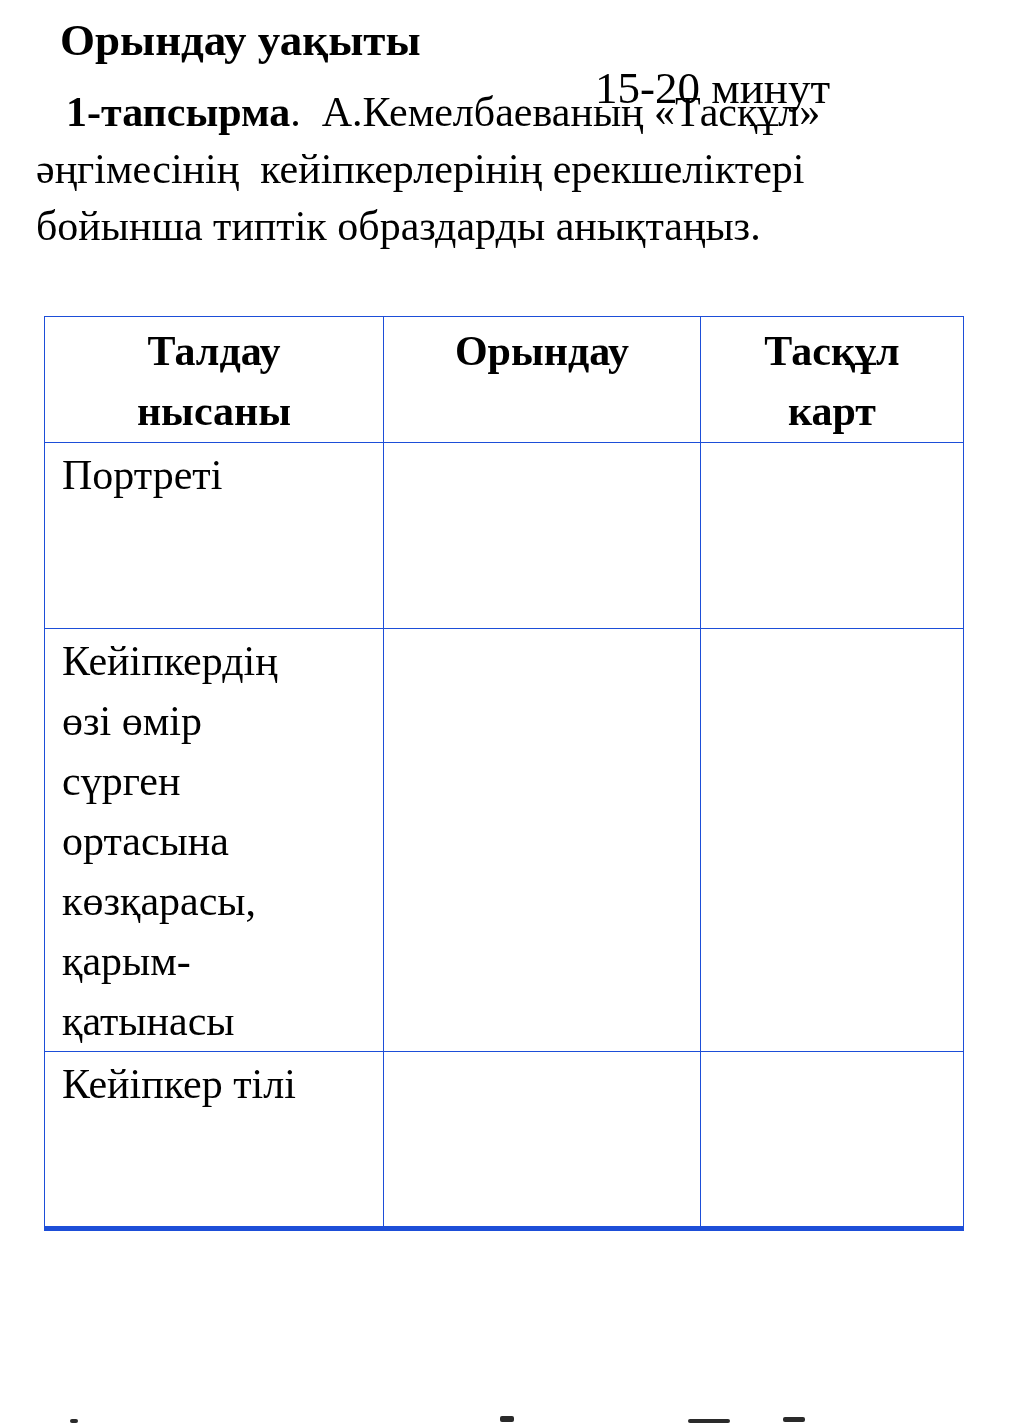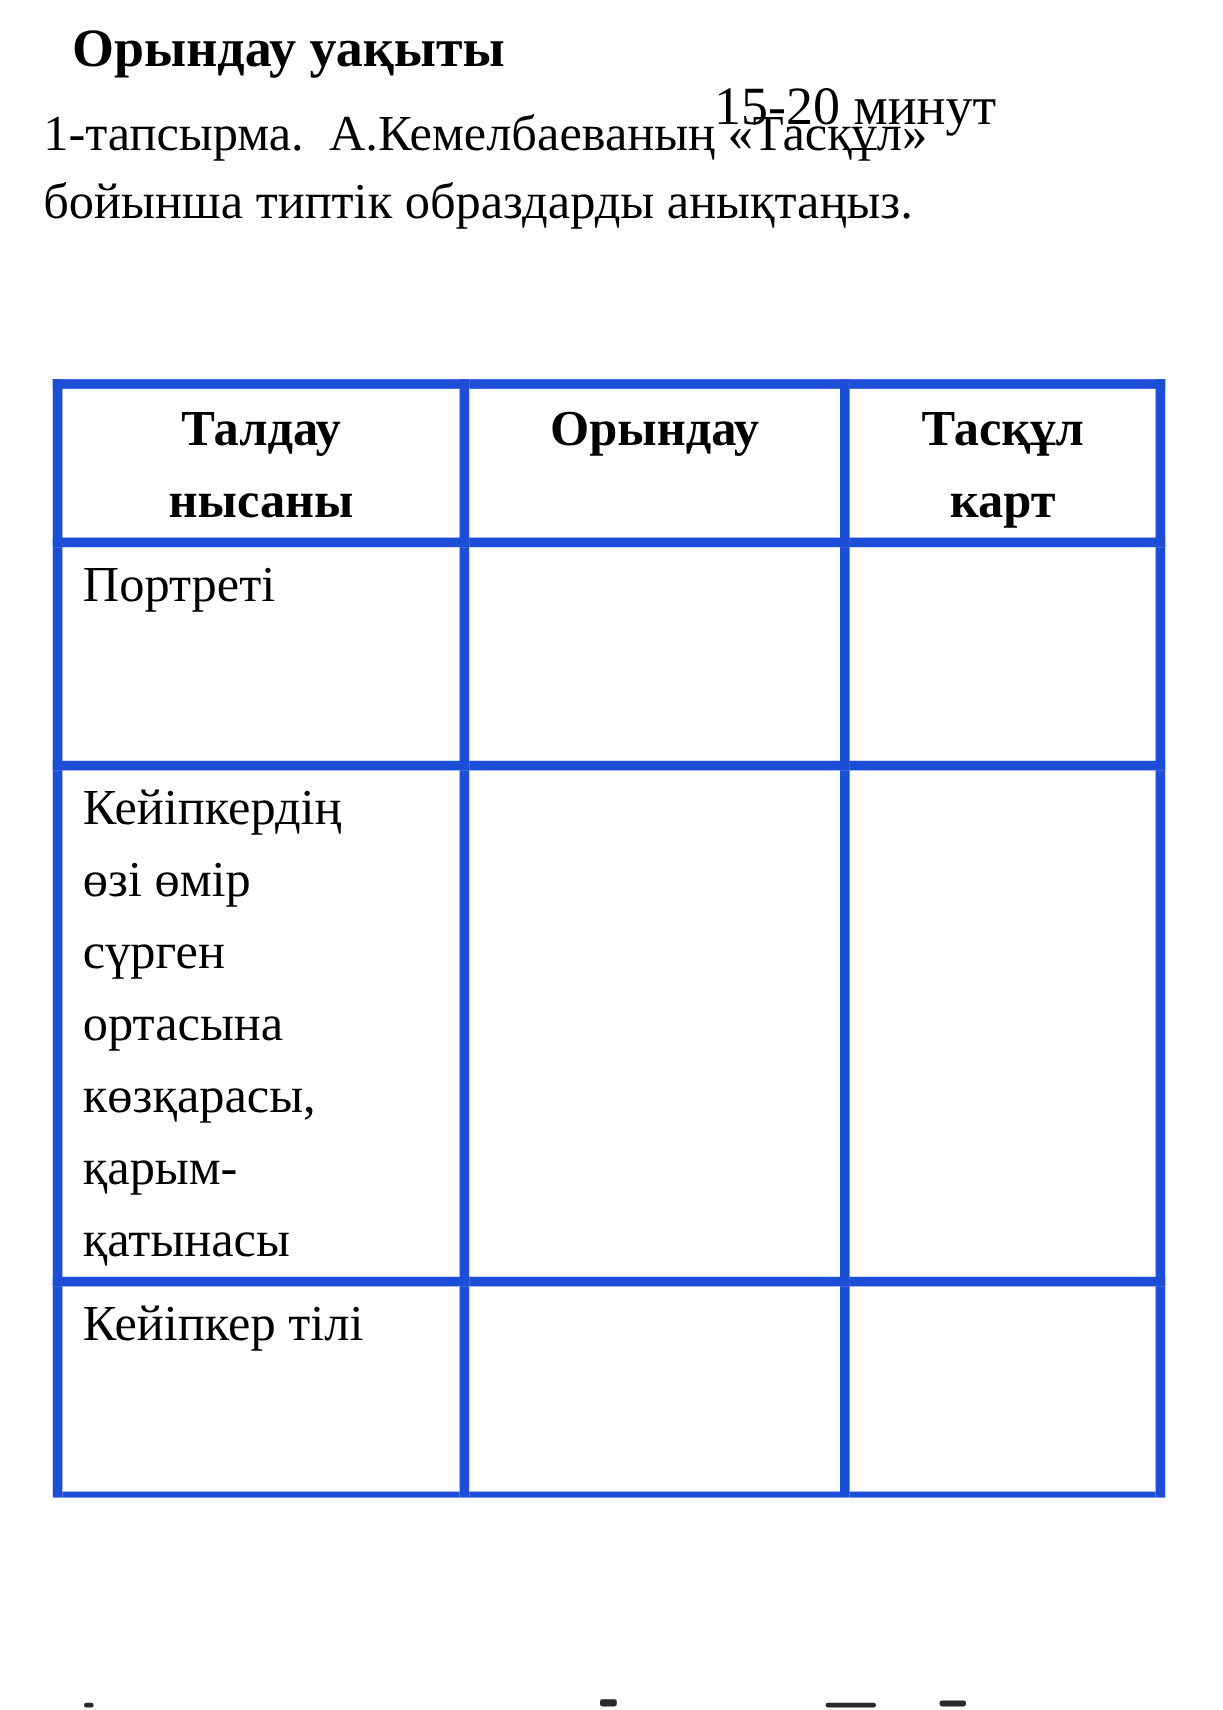--- a/index.html
+++ b/index.html
@@ -41,35 +41,35 @@
   
   .task-paragraph {
     position: absolute;
     left: 36px;
     top: 84px;
     width: 930px;
     font-size: 42px;
     line-height: 57px;
   }
   .task-line { white-space: pre-wrap; }
-  .task-number { font-weight: normal; }
+  .task-number { font-weight: bold; margin-left: 30px; }
 
   
   .analysis-table {
     position: absolute;
     left: 44px;
     top: 316px;
     width: 919px;
     border-collapse: collapse;
     table-layout: fixed;
     background: #ffffff;
   }
   .analysis-table th,
   .analysis-table td {
-    border: 8px solid #1d4ed8;
+    border: 1px solid #1d4ed8;
     vertical-align: top;
     font-size: 42px;
     white-space: pre-line;
     overflow: hidden;
   }
   .analysis-table th {
     font-weight: bold;
     text-align: center;
     line-height: 60px;
     padding: 4px 4px 0 4px;
@@ -103,20 +103,21 @@
 
 <div class="screen">
 
   <div class="doc-topline">
     <span class="time-label">Орындау уақыты</span>
     <span class="time-value">15-20 минут</span>
   </div>
 
   <div class="task-paragraph">
     <div class="task-line"><span class="task-number">1-тапсырма</span><span>.  А.Кемелбаеваның «Тасқұл»</span></div>
+    <div class="task-line">әңгімесінің  кейіпкерлерінің ерекшеліктері</div>
     <div class="task-line">бойынша типтік образдарды анықтаңыз.</div>
   </div>
 
   <table class="analysis-table">
     <colgroup>
       <col style="width:339px">
       <col style="width:317px">
       <col style="width:263px">
     </colgroup>
     <tbody>

